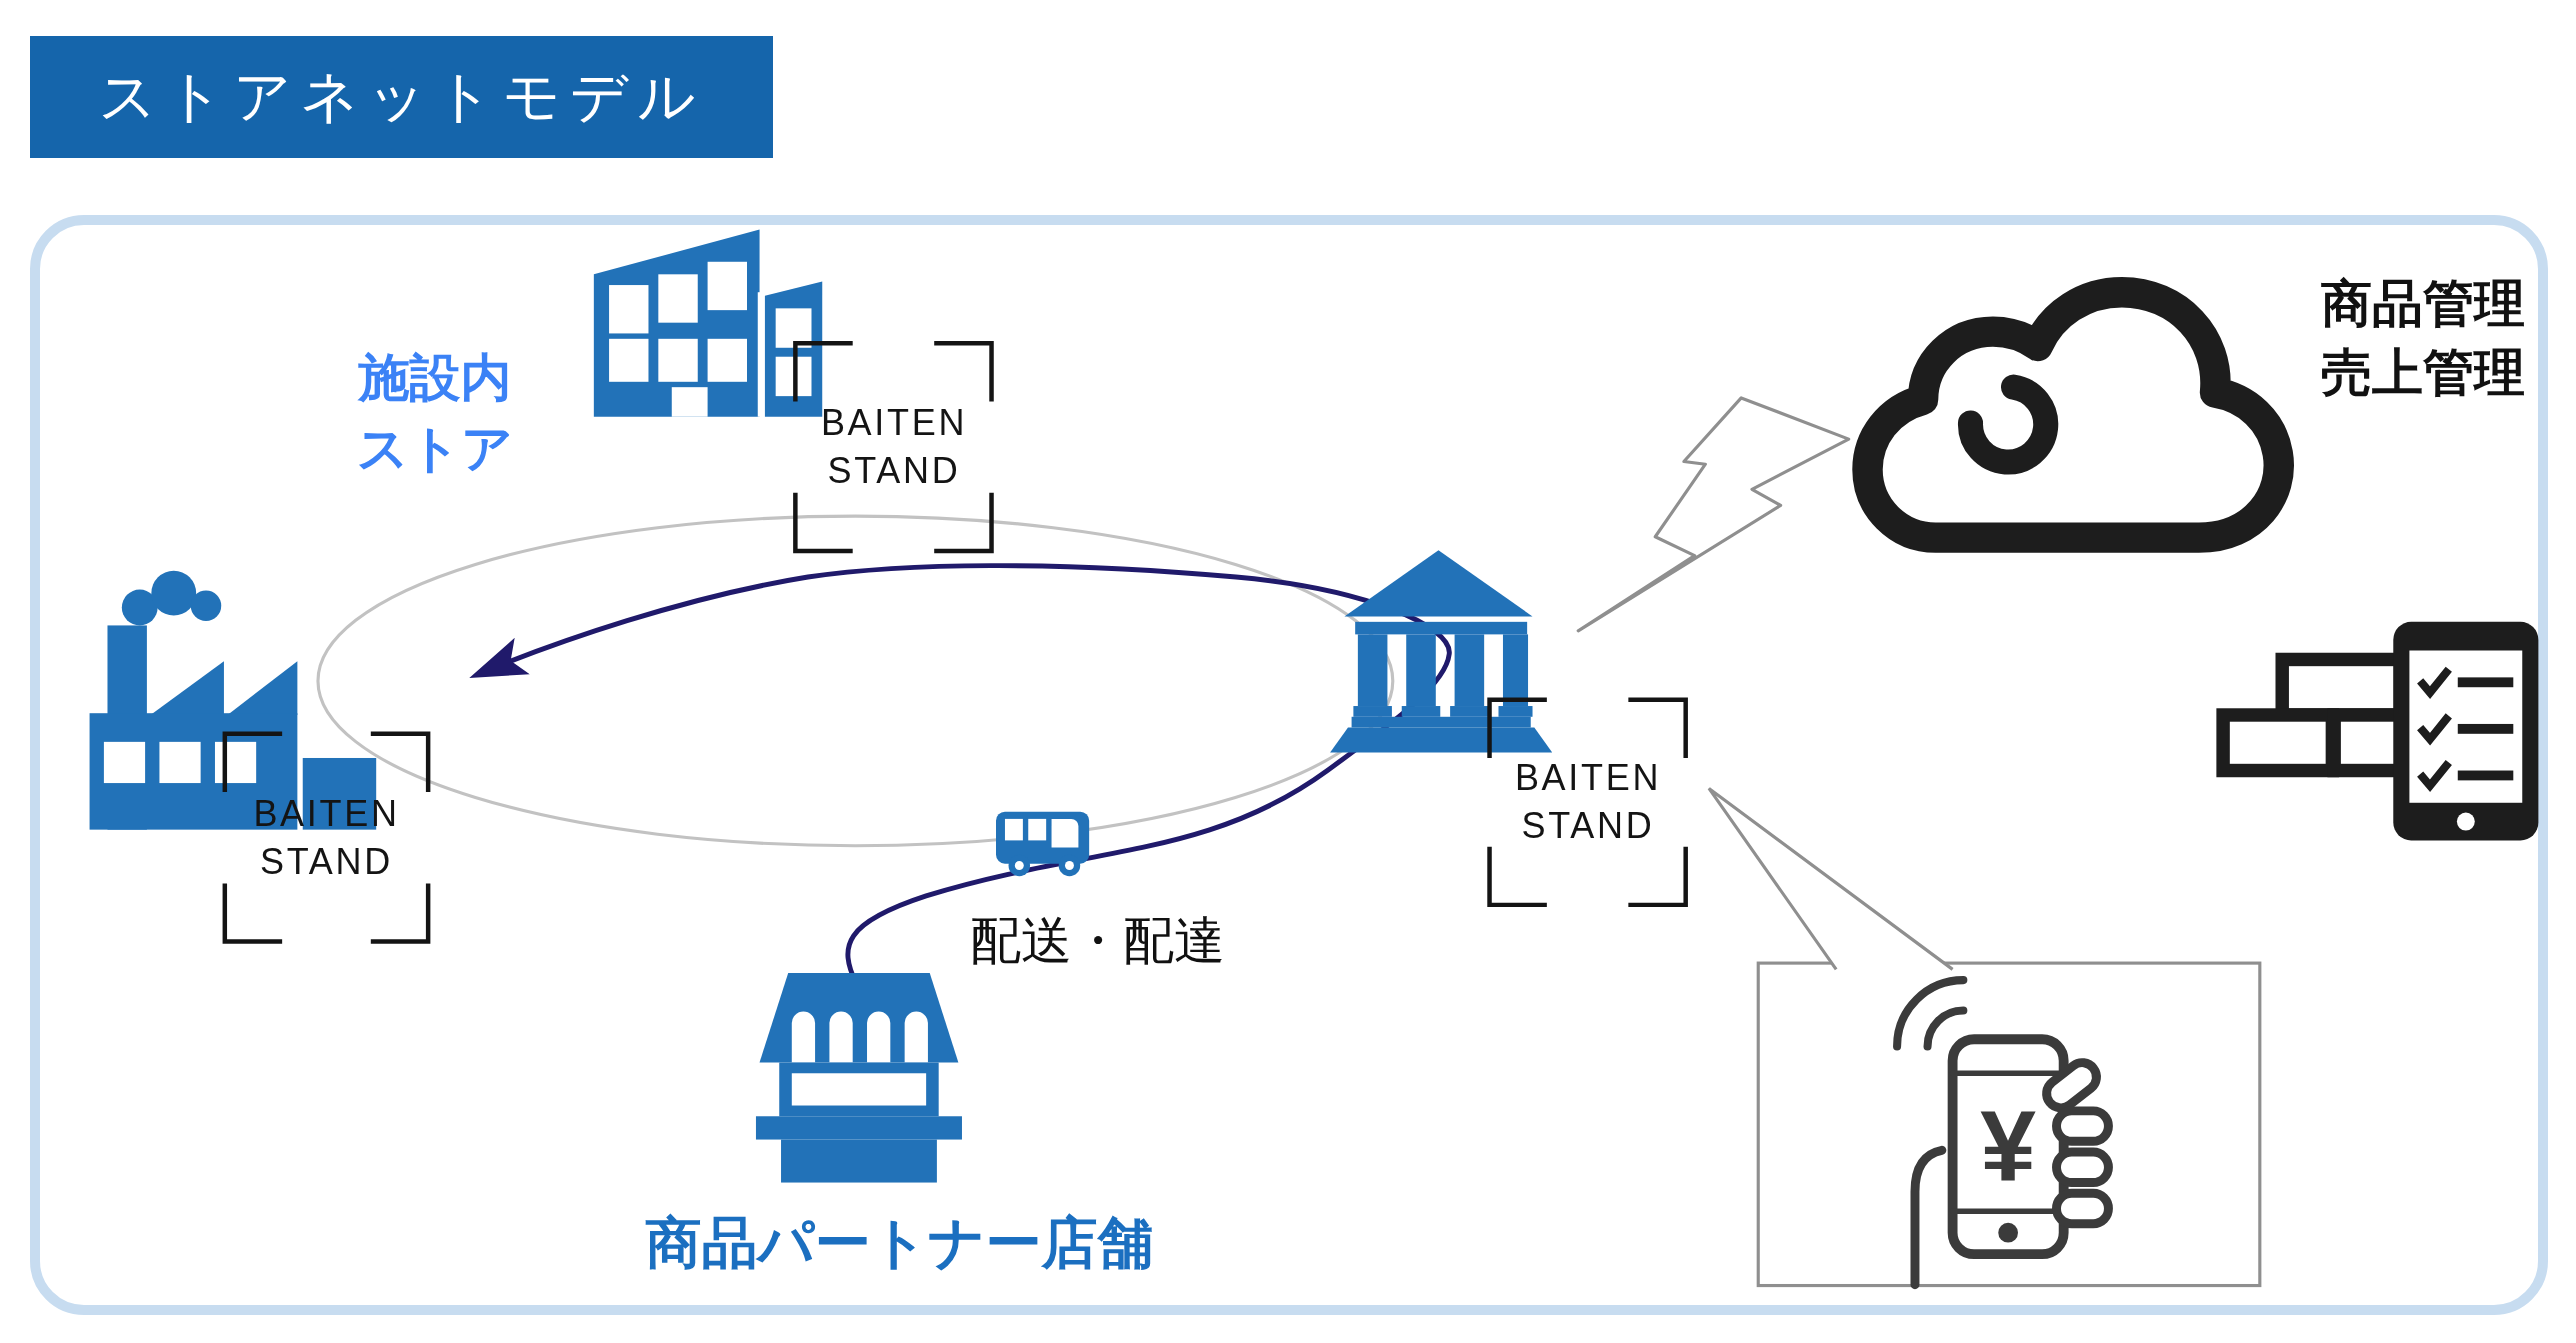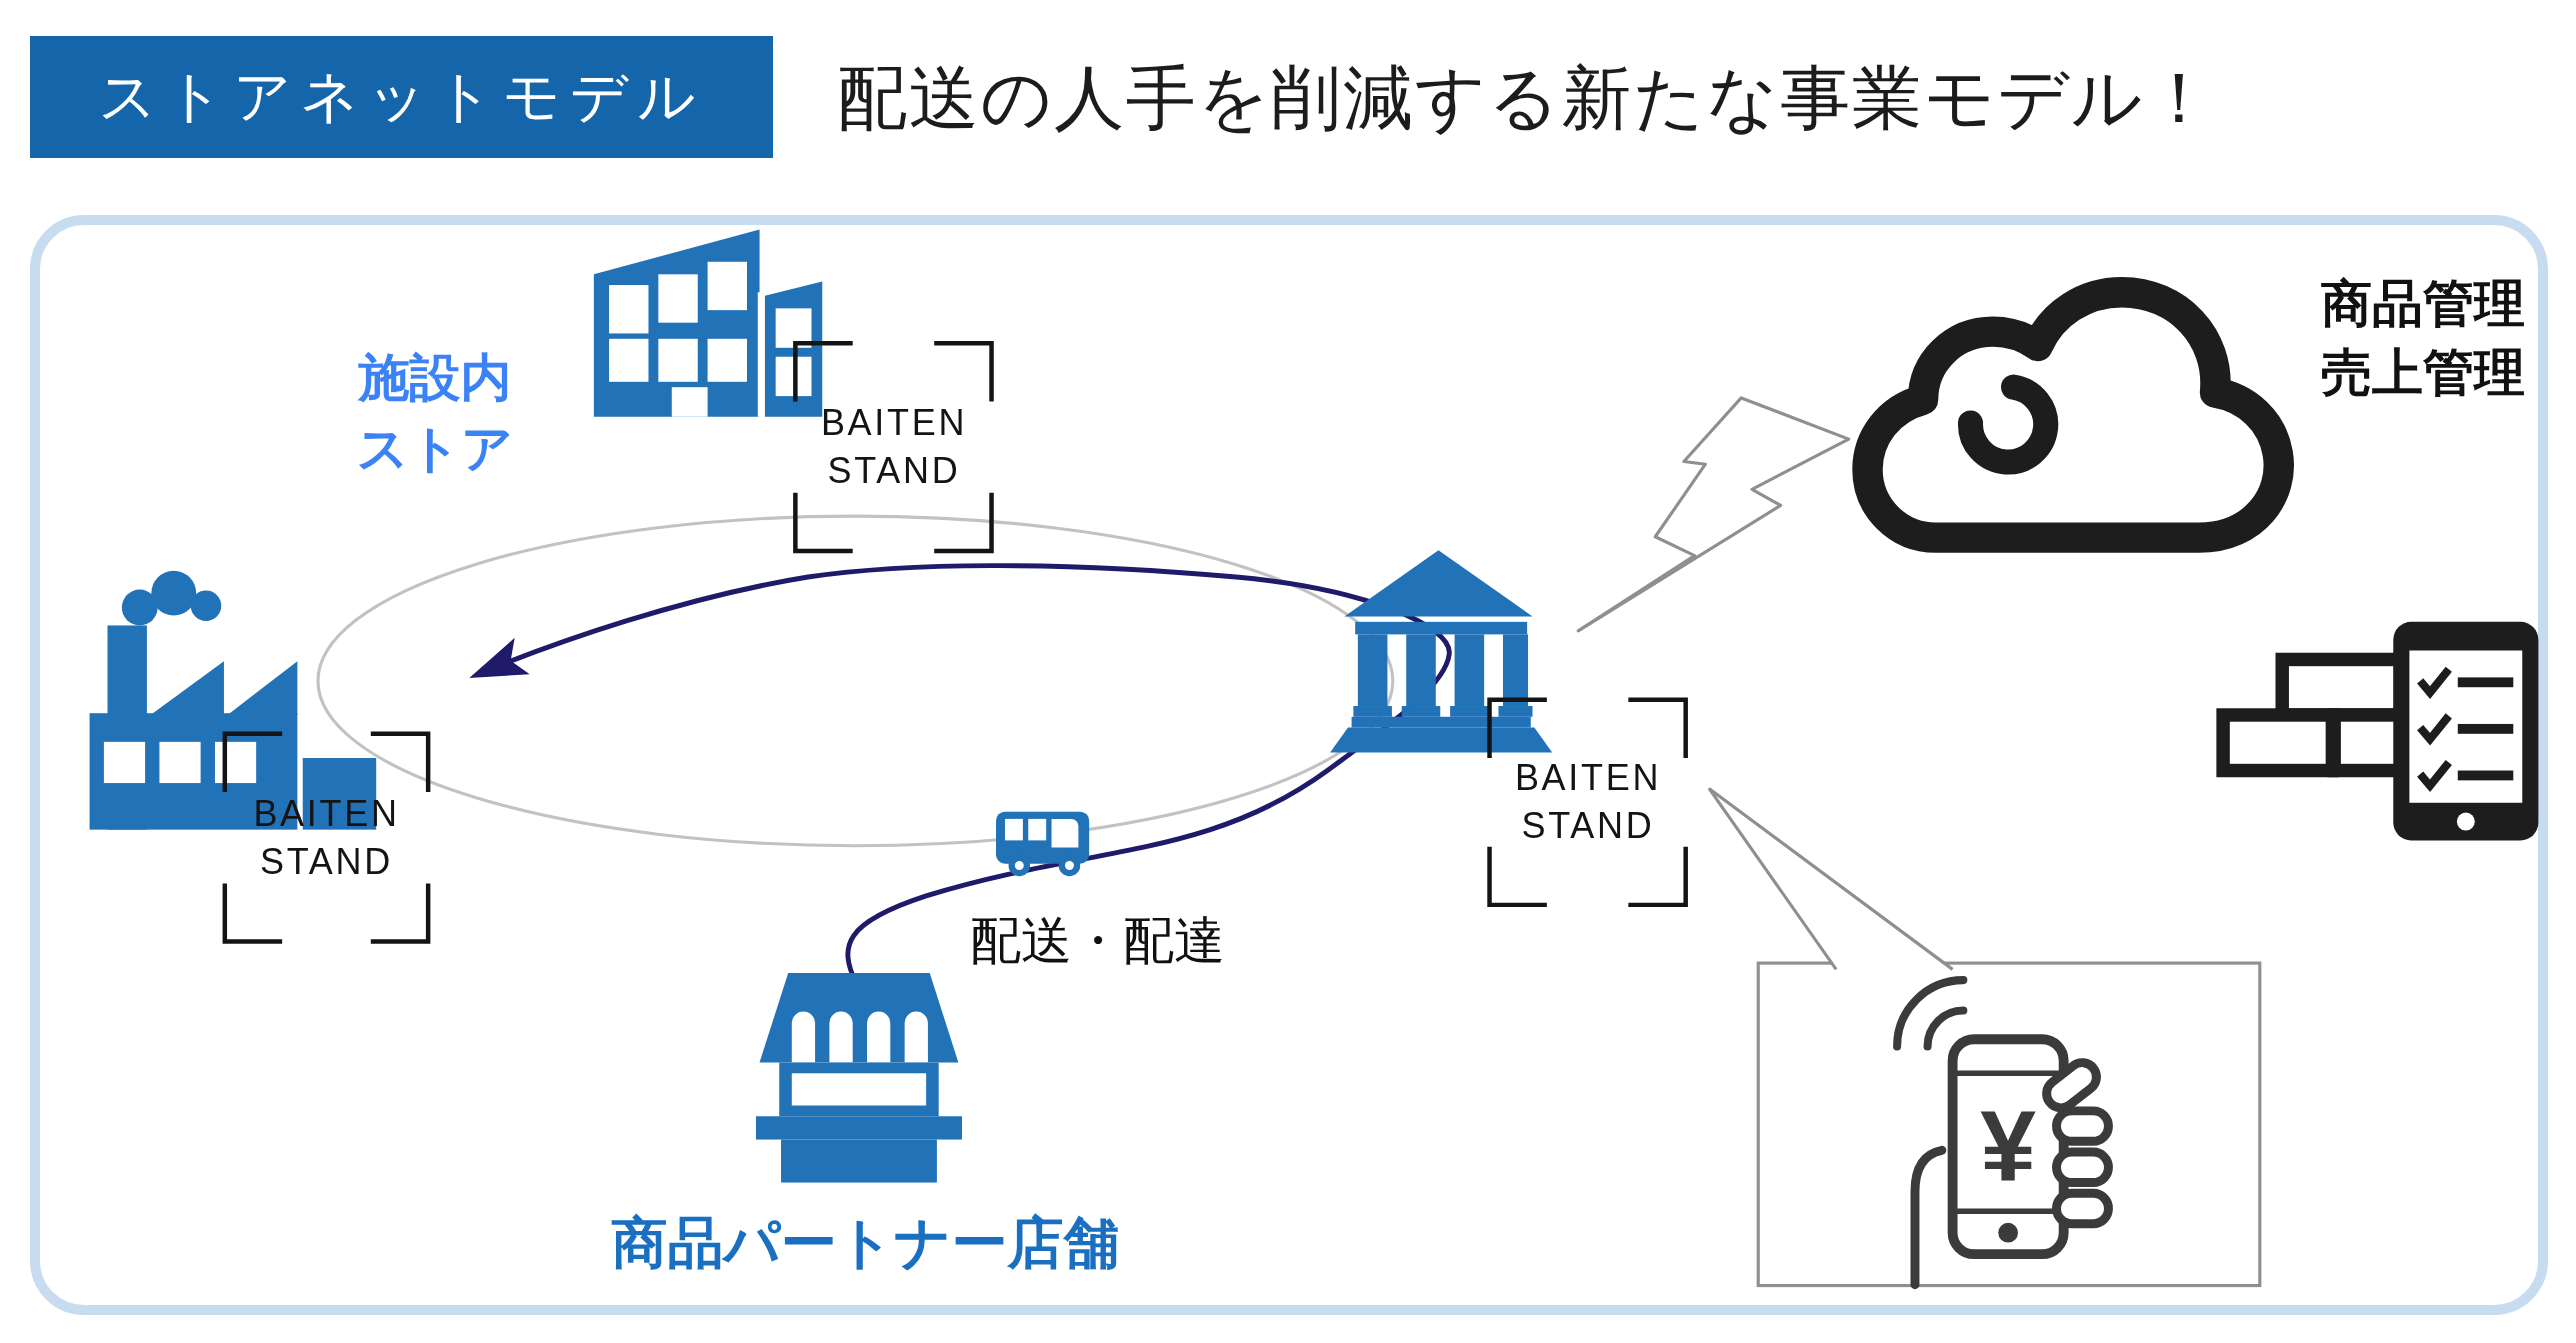--- a/index.html
+++ b/index.html
@@ -12,37 +12,36 @@
   .title{left:837px;top:52px;font-size:70px;color:#1c1c1c;letter-spacing:1.8px;white-space:nowrap;}
   .board{left:30px;top:215px;width:2498px;height:1080px;border:10.7px solid #c7dcf0;
          border-radius:54px;background:#ffffff;}
   .art{left:0;top:0;width:2576px;height:1344px;}
   .lbl{text-align:center;line-height:1.40;white-space:nowrap;}
   .lbl-facility{left:287px;top:342px;width:296px;font-size:51px;font-weight:700;color:#3b82f6;}
   .lbl-satellite{left:1127px;top:321px;width:457px;font-size:54px;font-weight:700;color:#1b6fc0;}
   .lbl-cloud{left:2275px;top:269px;width:296px;font-size:51px;font-weight:700;color:#111111;line-height:1.36;}
   .lbl-storenet{left:643px;top:752px;width:340px;font-size:61px;font-weight:700;color:#1b6fc0;}
   .lbl-delivery{left:923px;top:905px;width:349px;font-size:51px;font-weight:400;color:#111111;}
-  .lbl-partner{left:537px;top:1204px;width:657px;font-size:56px;font-weight:700;color:#1b6fc0;}
+  .lbl-partner{left:571px;top:1204px;width:657px;font-size:56px;font-weight:700;color:#1b6fc0;}
   .baiten{display:flex;flex-direction:column;align-items:center;justify-content:center;
           font-size:36px;letter-spacing:2.7px;font-weight:500;color:#141414;line-height:1.32;text-align:center;}
   .baiten-top{left:793px;top:340px;width:202px;height:213px;}
   .baiten-left{left:222px;top:731px;width:209px;height:213px;}
   .baiten-right{left:1487px;top:697px;width:202px;height:210px;}
 </style>
 </head>
 <body>
 
 <div class="stage">
 
   <div class="abs badge">
     <span>ストアネットモデル</span>
   </div>
 
-  <div class="abs title">配送の人手を削減する新たな事業モデル！</div>
 
   <div class="abs board"></div>
 
   <svg class="abs art" viewBox="0 0 2876 1500" xmlns="http://www.w3.org/2000/svg">
     <defs>
       <marker id="navyArrow" markerUnits="userSpaceOnUse" markerWidth="64" markerHeight="46" refX="52" refY="23" orient="auto">
         <path d="M0,1 L64,23 L0,45 L14,23 Z" fill="#201a6b"></path>
       </marker>
     </defs>
 

